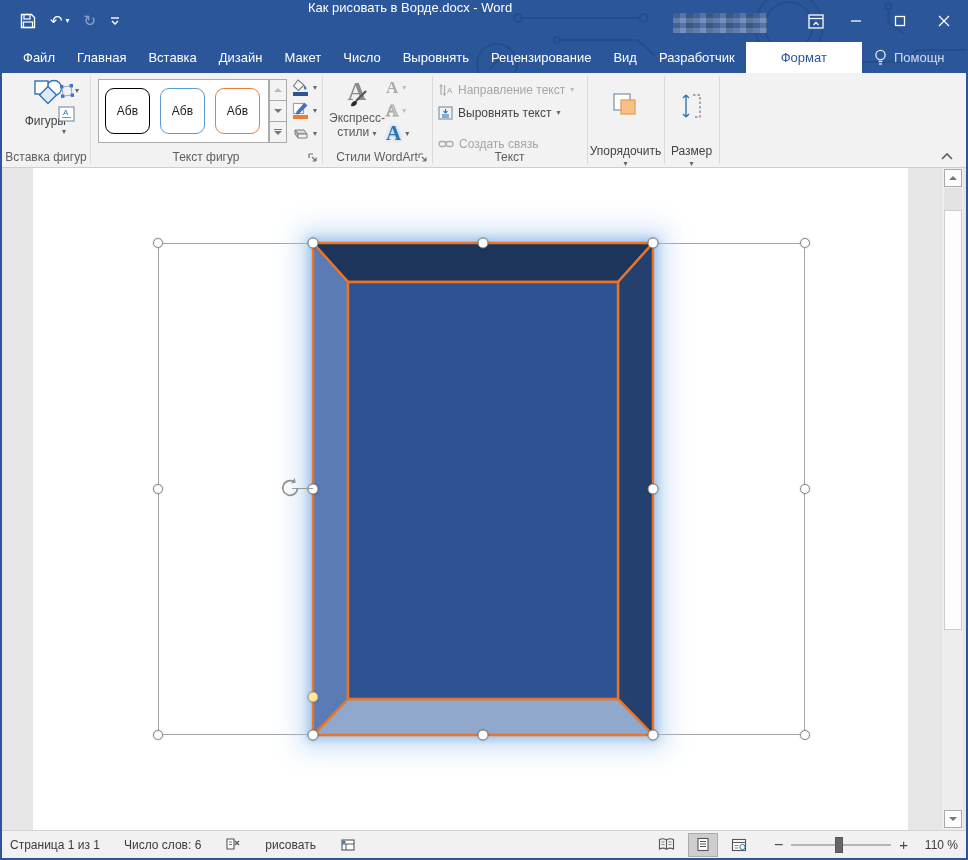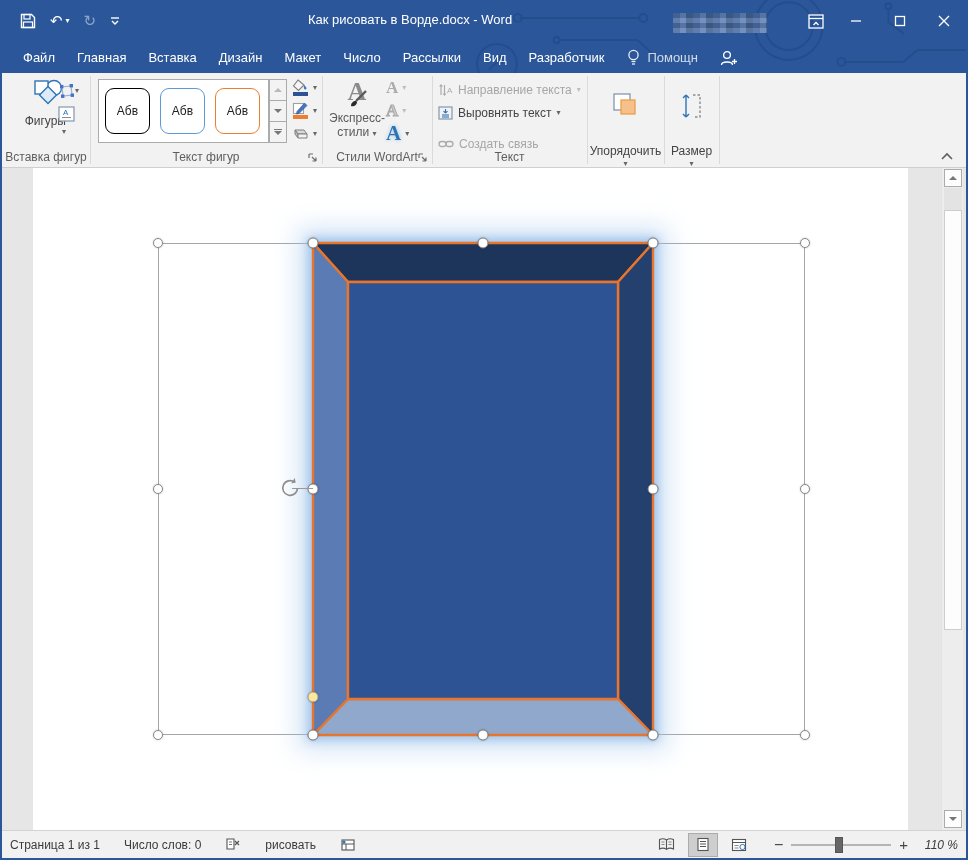--- a/index.html
+++ b/index.html
@@ -7,21 +7,21 @@
   .window{position:relative;width:968px;height:860px;font-family:"Liberation Sans",sans-serif;
           border:2px solid #2B579A;border-top:none;background:#fff;overflow:hidden;}
   
   .bluebar{position:absolute;left:0;top:0;width:100%;height:73px;background:#2B579A;}
   .decor{position:absolute;left:0;top:0;width:100%;height:73px;pointer-events:none;}
   .titlebar{position:absolute;left:0;top:0;width:100%;height:42px;}
   .qat{position:absolute;left:18px;top:9px;display:flex;align-items:center;gap:14px;height:24px;}
   .qbtn{display:inline-flex;align-items:center;color:#fff;font-size:15px;cursor:default;}
   .qbtn .caret{font-size:8px;margin-left:3px;color:#fff;}
   .disabled{opacity:.45;}
-  .title{position:absolute;left:306px;top:12px;color:#fff;font-size:13px;white-space:nowrap;}
+  .title{position:absolute;left:306px;top:0;color:#fff;font-size:13px;white-space:nowrap;}
   .blurbox{position:absolute;left:671px;top:13px;width:94px;height:20px;border-radius:1px;
     background:repeating-linear-gradient(90deg,#4a6ba2 0 7px,#6081b6 7px 13px,#416191 13px 20px),
                repeating-linear-gradient(0deg,rgba(255,255,255,.12) 0 5px,rgba(0,0,0,.10) 5px 10px);
     background-blend-mode:overlay;}
   .winbtns{position:absolute;right:0;top:0;height:42px;display:flex;align-items:center;}
   .winbtn{width:44px;height:42px;display:flex;align-items:center;justify-content:center;}
   .ribbonopt{width:36px;}
   
   .tabrow{position:absolute;left:0;top:42px;width:100%;height:31px;display:flex;align-items:stretch;padding-left:10px;font-size:13px;}
   .tab{color:#fff;padding:0 11px;display:flex;align-items:center;white-space:nowrap;}
@@ -92,21 +92,21 @@
      display:flex;align-items:center;font-size:12px;color:#3B3B3B;padding:0 8px;}
   .sitem{margin-right:24px;white-space:nowrap;display:flex;align-items:center;gap:6px;}
   .sright{margin-left:auto;display:flex;align-items:center;gap:0;}
   .viewbtn{width:30px;height:24px;display:flex;align-items:center;justify-content:center;margin-right:6px;}
   .viewbtn.active{background:#CFCECE;border:1px solid #ABABAB;}
   .zoomctl{display:flex;align-items:center;gap:8px;margin-left:14px;}
   .ztrack{position:relative;width:100px;height:16px;}
   .ztrack .line{position:absolute;left:0;top:7px;width:100%;height:2px;background:#B5B5B5;}
   .ztrack .mid{position:absolute;left:50px;top:3px;width:1px;height:10px;background:#9A9A9A;}
   .ztrack .zthumb{position:absolute;left:44px;top:0;width:8px;height:16px;background:#666;border:1px solid #555;}
-  .zlabel{margin-left:10px;min-width:40px;text-align:right;font-style:italic;}
+  .zlabel{margin-left:10px;min-width:40px;text-align:right;}
 </style>
 </head>
 <body>
 
 <div class="window">
   <div class="bluebar"></div>
   <svg class="decor" viewBox="0 0 968 73">
     <g fill="none" stroke="#1D4683" stroke-width="2" opacity="0.55">
       <circle cx="497" cy="64" r="20"></circle>
       <path d="M489 70 L503 56 M503 56 l-8 1 M503 56 l-1 8"></path>
@@ -175,23 +175,25 @@
     </div>
   </div>
 
   <div class="tabrow">
     <span class="tab">Файл</span>
     <span class="tab">Главная</span>
     <span class="tab">Вставка</span>
     <span class="tab">Дизайн</span>
     <span class="tab">Макет</span>
     <span class="tab">Число</span>
-    <span class="tab">Рассылки</span>
+    <span class="tab">Выровнять</span>
+    <span class="tab">Рецензирование</span>
     <span class="tab">Вид</span>
     <span class="tab">Разработчик</span>
+    <span class="tab active">Формат</span>
     <span class="helpcluster">
       <svg width="13" height="17" viewBox="0 0 13 17">
         <circle cx="6.5" cy="6" r="4.6" fill="none" stroke="#E8EDF5" stroke-width="1.3"></circle>
         <line x1="4.5" y1="12.5" x2="8.5" y2="12.5" stroke="#E8EDF5" stroke-width="1.3"></line>
         <line x1="5" y1="15" x2="8" y2="15" stroke="#E8EDF5" stroke-width="1.3"></line>
       </svg>
       <span>Помощн</span>
     </span>
     <span class="iconbtn">
       <svg width="18" height="16" viewBox="0 0 18 16">
@@ -327,21 +329,21 @@
     <div class="rsep" style="left:430px;"></div>
 
     <div class="grp" style="left:430px;width:155px;">
       <div class="trow gray" style="top:8px;">
         <svg width="15" height="14" viewBox="0 0 15 14">
           <line x1="3" y1="2" x2="3" y2="12" stroke="#ABABAB" stroke-width="1.2"></line>
           <line x1="6.5" y1="2" x2="6.5" y2="12" stroke="#ABABAB" stroke-width="1.2"></line>
           <path d="M3 1 l-2 2.5 h4 z M6.5 13 l-2 -2.5 h4 z" fill="#ABABAB"></path>
           <text x="9" y="10" font-size="8" fill="#ABABAB">A</text>
         </svg>
-        <span>Направление текста</span>
+        <span>Направление текст</span>
         <span class="caret" style="color:#BDBDBD;">▾</span>
       </div>
       <div class="trow" style="top:31px;">
         <svg width="15" height="14" viewBox="0 0 15 14">
           <rect x="1" y="1" width="13" height="12" fill="none" stroke="#8496B0" stroke-width="1.2"></rect>
           <path d="M7.5 3 v4 m0 0 l-2 -1.8 m2 1.8 l2 -1.8" stroke="#2E74B5" fill="none" stroke-width="1.1"></path>
           <line x1="4" y1="9" x2="11" y2="9" stroke="#2E74B5" stroke-width="1.1"></line>
           <line x1="4" y1="11" x2="11" y2="11" stroke="#2E74B5" stroke-width="1.1"></line>
         </svg>
         <span>Выровнять текст</span>
@@ -429,21 +431,21 @@
       <div class="strack-top"></div>
       <div class="sthumb"></div>
       <div class="sbtn" style="top:642px;">
         <span class="tri-dn"></span>
       </div>
     </div>
   </div>
 
   <div class="statusbar">
     <span class="sitem">Страница 1 из 1</span>
-    <span class="sitem">Число слов: 0</span>
+    <span class="sitem">Число слов: 6</span>
     <span class="sitem">
       <svg width="16" height="15" viewBox="0 0 16 15">
         <path d="M2 2 h7 v10 h-7 z" fill="#fff" stroke="#555" stroke-width="1.1"></path>
         <line x1="4" y1="5" x2="7" y2="5" stroke="#777" stroke-width="1"></line>
         <line x1="4" y1="7.5" x2="7" y2="7.5" stroke="#777" stroke-width="1"></line>
         <path d="M10 4 l4 4 m0 -4 l-4 4" stroke="#555" stroke-width="1.2"></path>
       </svg>
     </span>
     <span class="sitem">рисовать</span>
     <span class="sitem">

